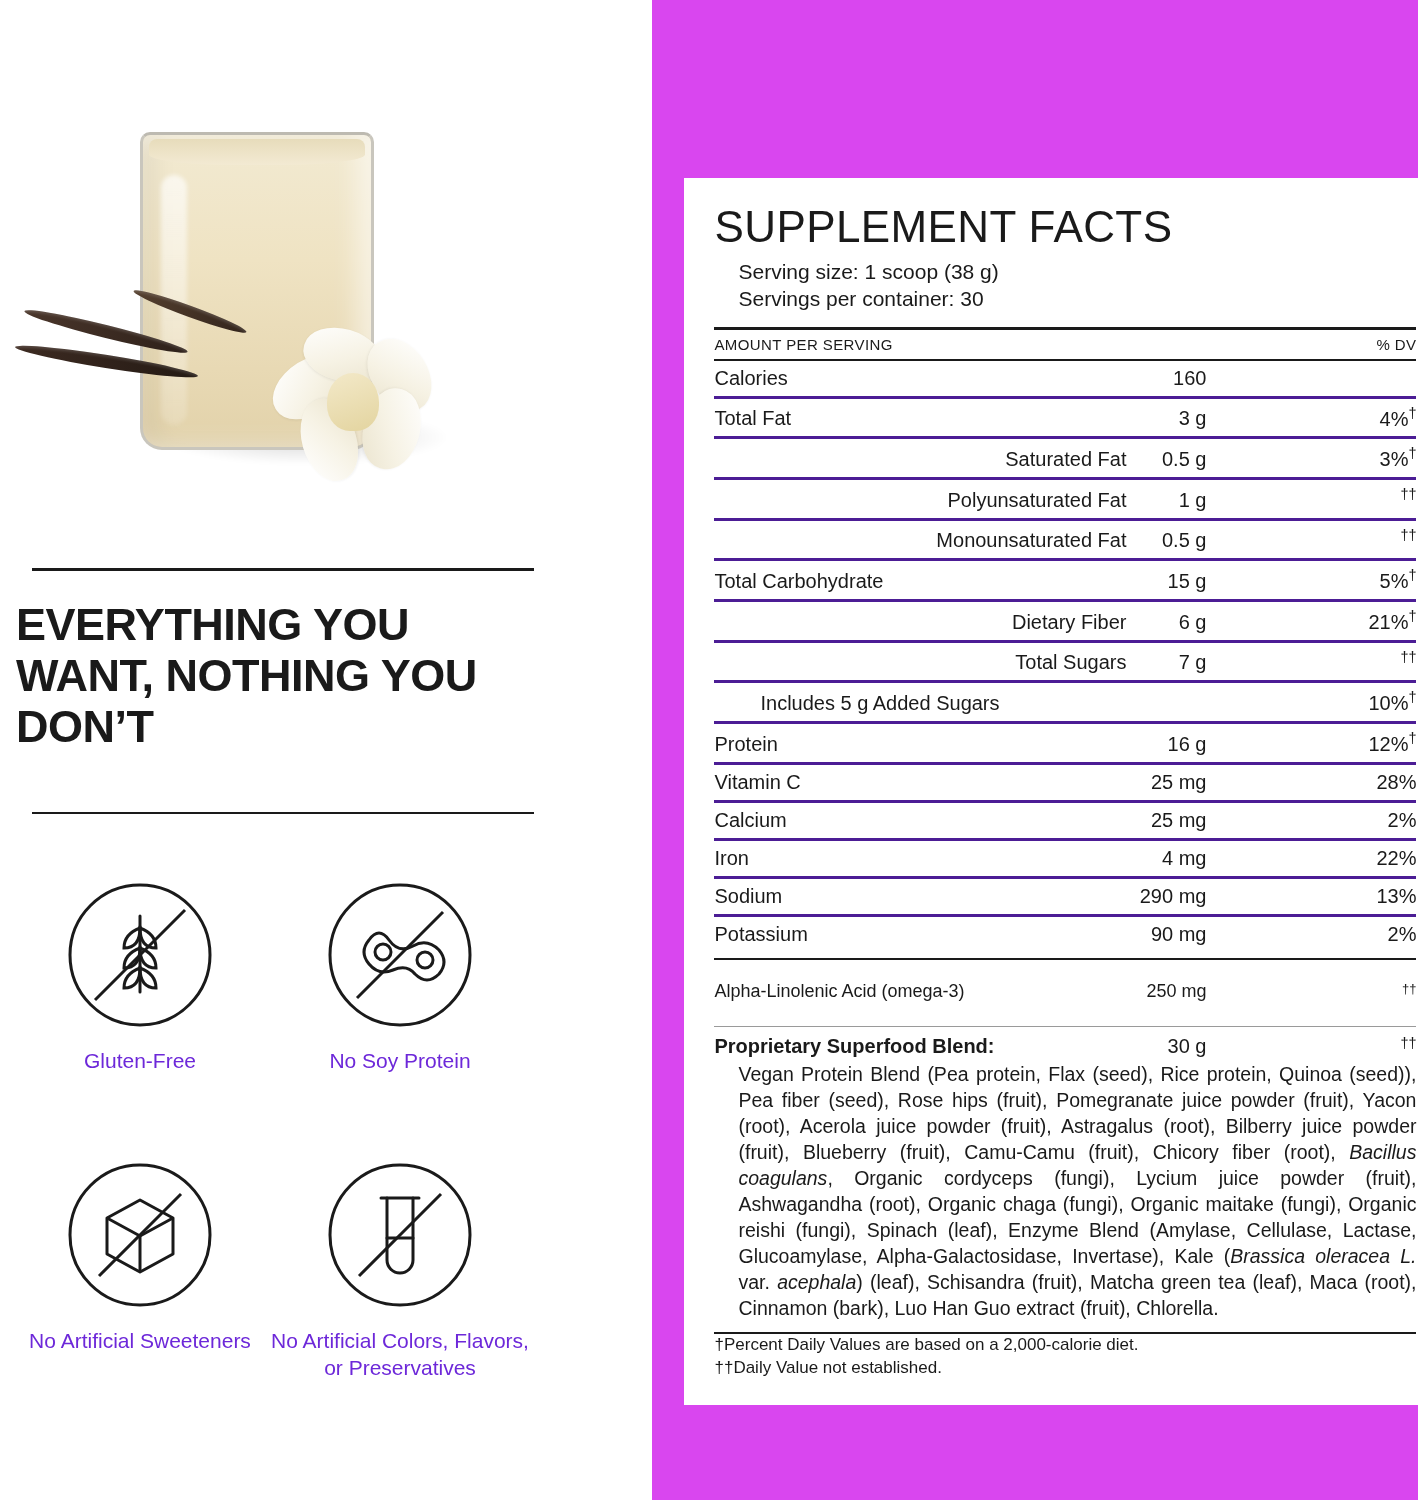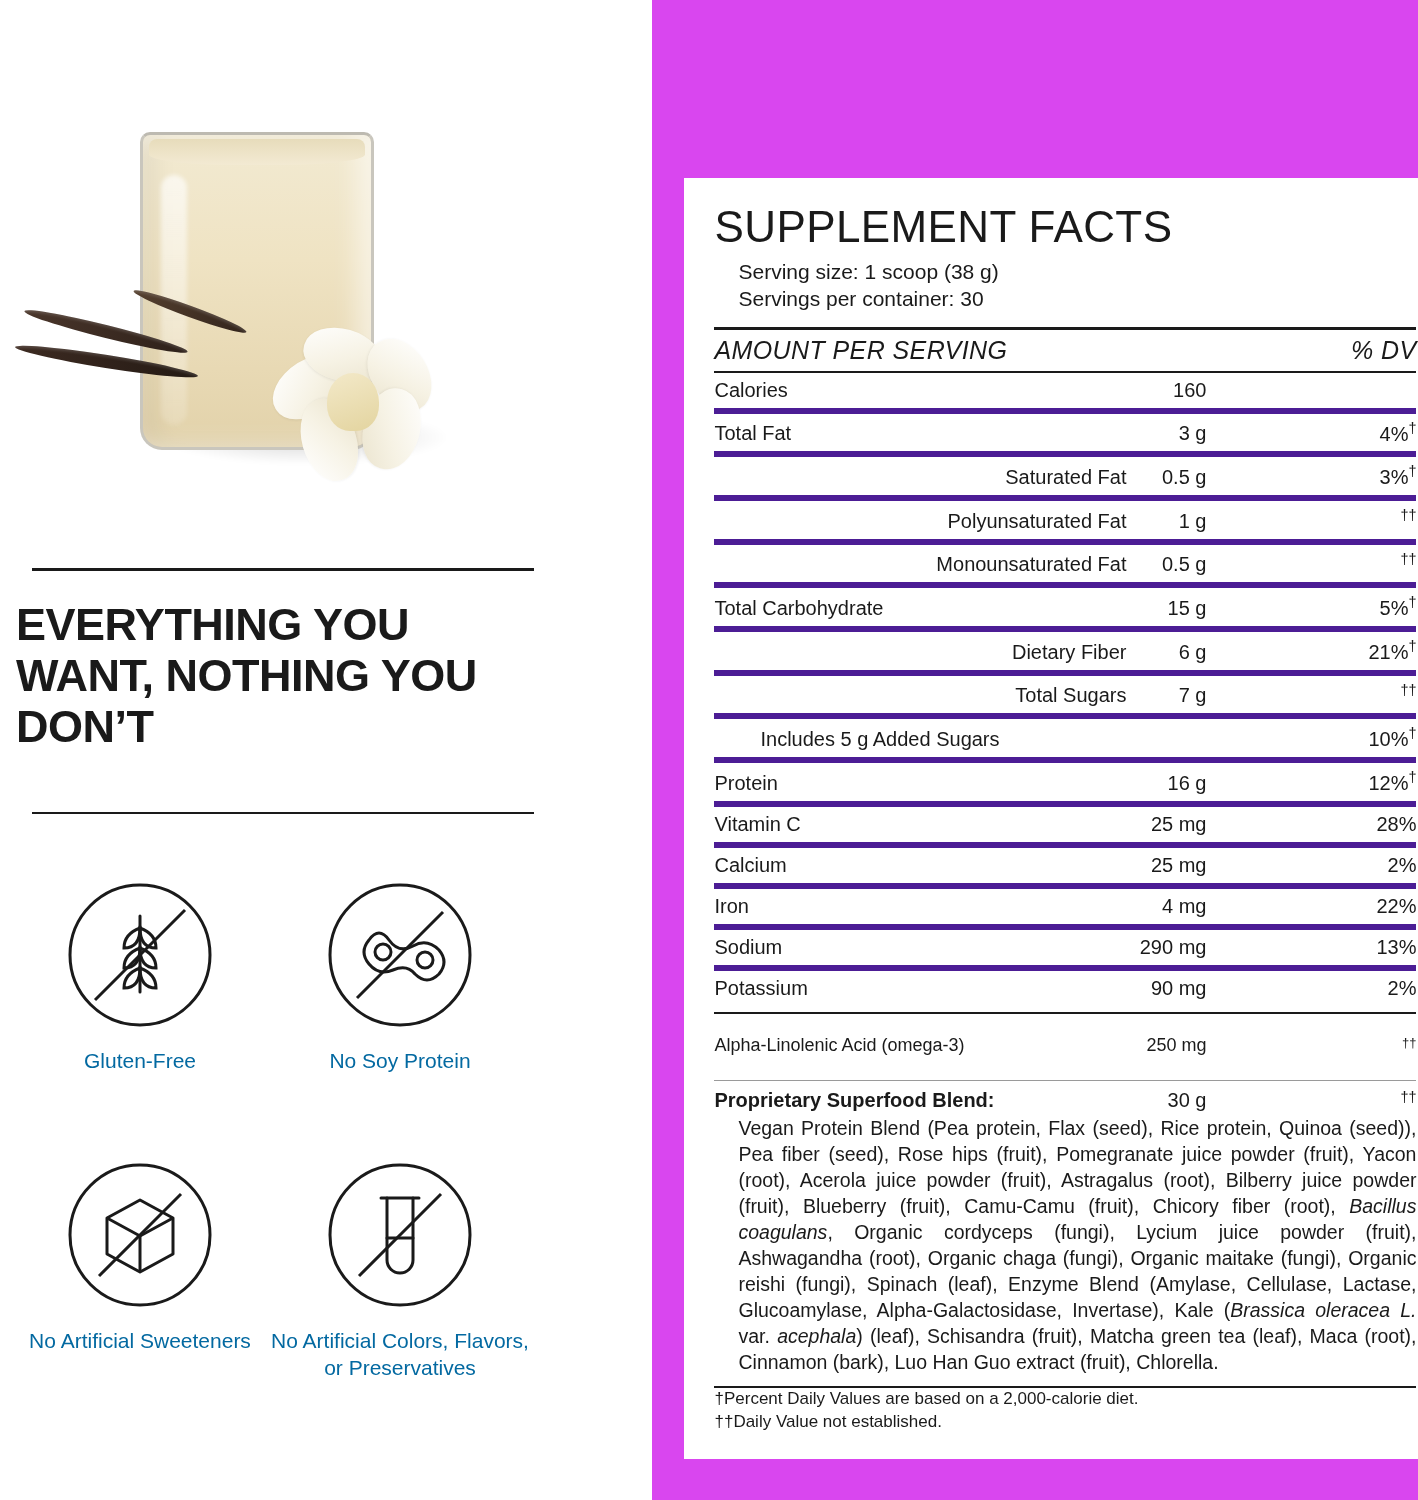--- a/index.html
+++ b/index.html
@@ -118,21 +118,21 @@
   .badge { text-align: center; }
   .badge .circle-wrap {
     width: 150px; height: 150px;
     margin: 0 auto 18px;
     position: relative;
   }
   .badge svg { display: block; }
   .badge .label {
     font-size: 21px;
     line-height: 1.25;
-    color: #0369a1;
+    color: #6d28d9;
   }
 
   
   .right {
     width: 826px;
     height: 1500px;
     background: #d946ef;
     position: relative;
   }
   .facts {
@@ -153,29 +153,29 @@
     font-size: 21px;
     line-height: 1.3;
     margin-left: 24px;
   }
   .hr-thick { border-top: 3px solid #1a1a1a; margin-top: 14px; }
   .hr-med   { border-top: 2px solid #1a1a1a; }
 
   table.nutri { width: 100%; border-collapse: collapse; font-size: 20px; }
   table.nutri td, table.nutri th {
     padding: 6px 0 6px 0;
-    border-bottom: 6px solid #4c1d95;
+    border-bottom: 3px solid #4c1d95;
     vertical-align: baseline;
     font-weight: 400;
   }
   table.nutri tr:last-child td { border-bottom: none; }
   .c-name { text-align: left; }
   .c-amt  { text-align: right; width: 170px; padding-right: 90px !important; }
   .c-dv   { text-align: right; width: 120px; }
-  .hdr td { font-weight: 700; font-size: 25px; letter-spacing: 0.4px; border-bottom: 2px solid #1a1a1a !important; padding-bottom: 6px; font-style: italic; }
+  .hdr td { font-weight: 700; font-size: 15px; letter-spacing: 0.4px; border-bottom: 2px solid #1a1a1a !important; padding-bottom: 6px; }
   .indent1 { padding-left: 26px !important; text-align: right; }
   .indent2 { padding-left: 46px !important; }
   sup { font-size: 0.72em; vertical-align: super; }
 
   .omega-row { font-size: 18px; display: flex; padding: 21px 0; }
   .omega-row .c-name { flex: 1; }
   .omega-row .c-amt  { width: 170px; text-align: right; padding-right: 90px; }
   .omega-row .c-dv   { width: 120px; text-align: right; }
 
   .blend-head { display: flex; font-size: 20px; padding-top: 8px; }

